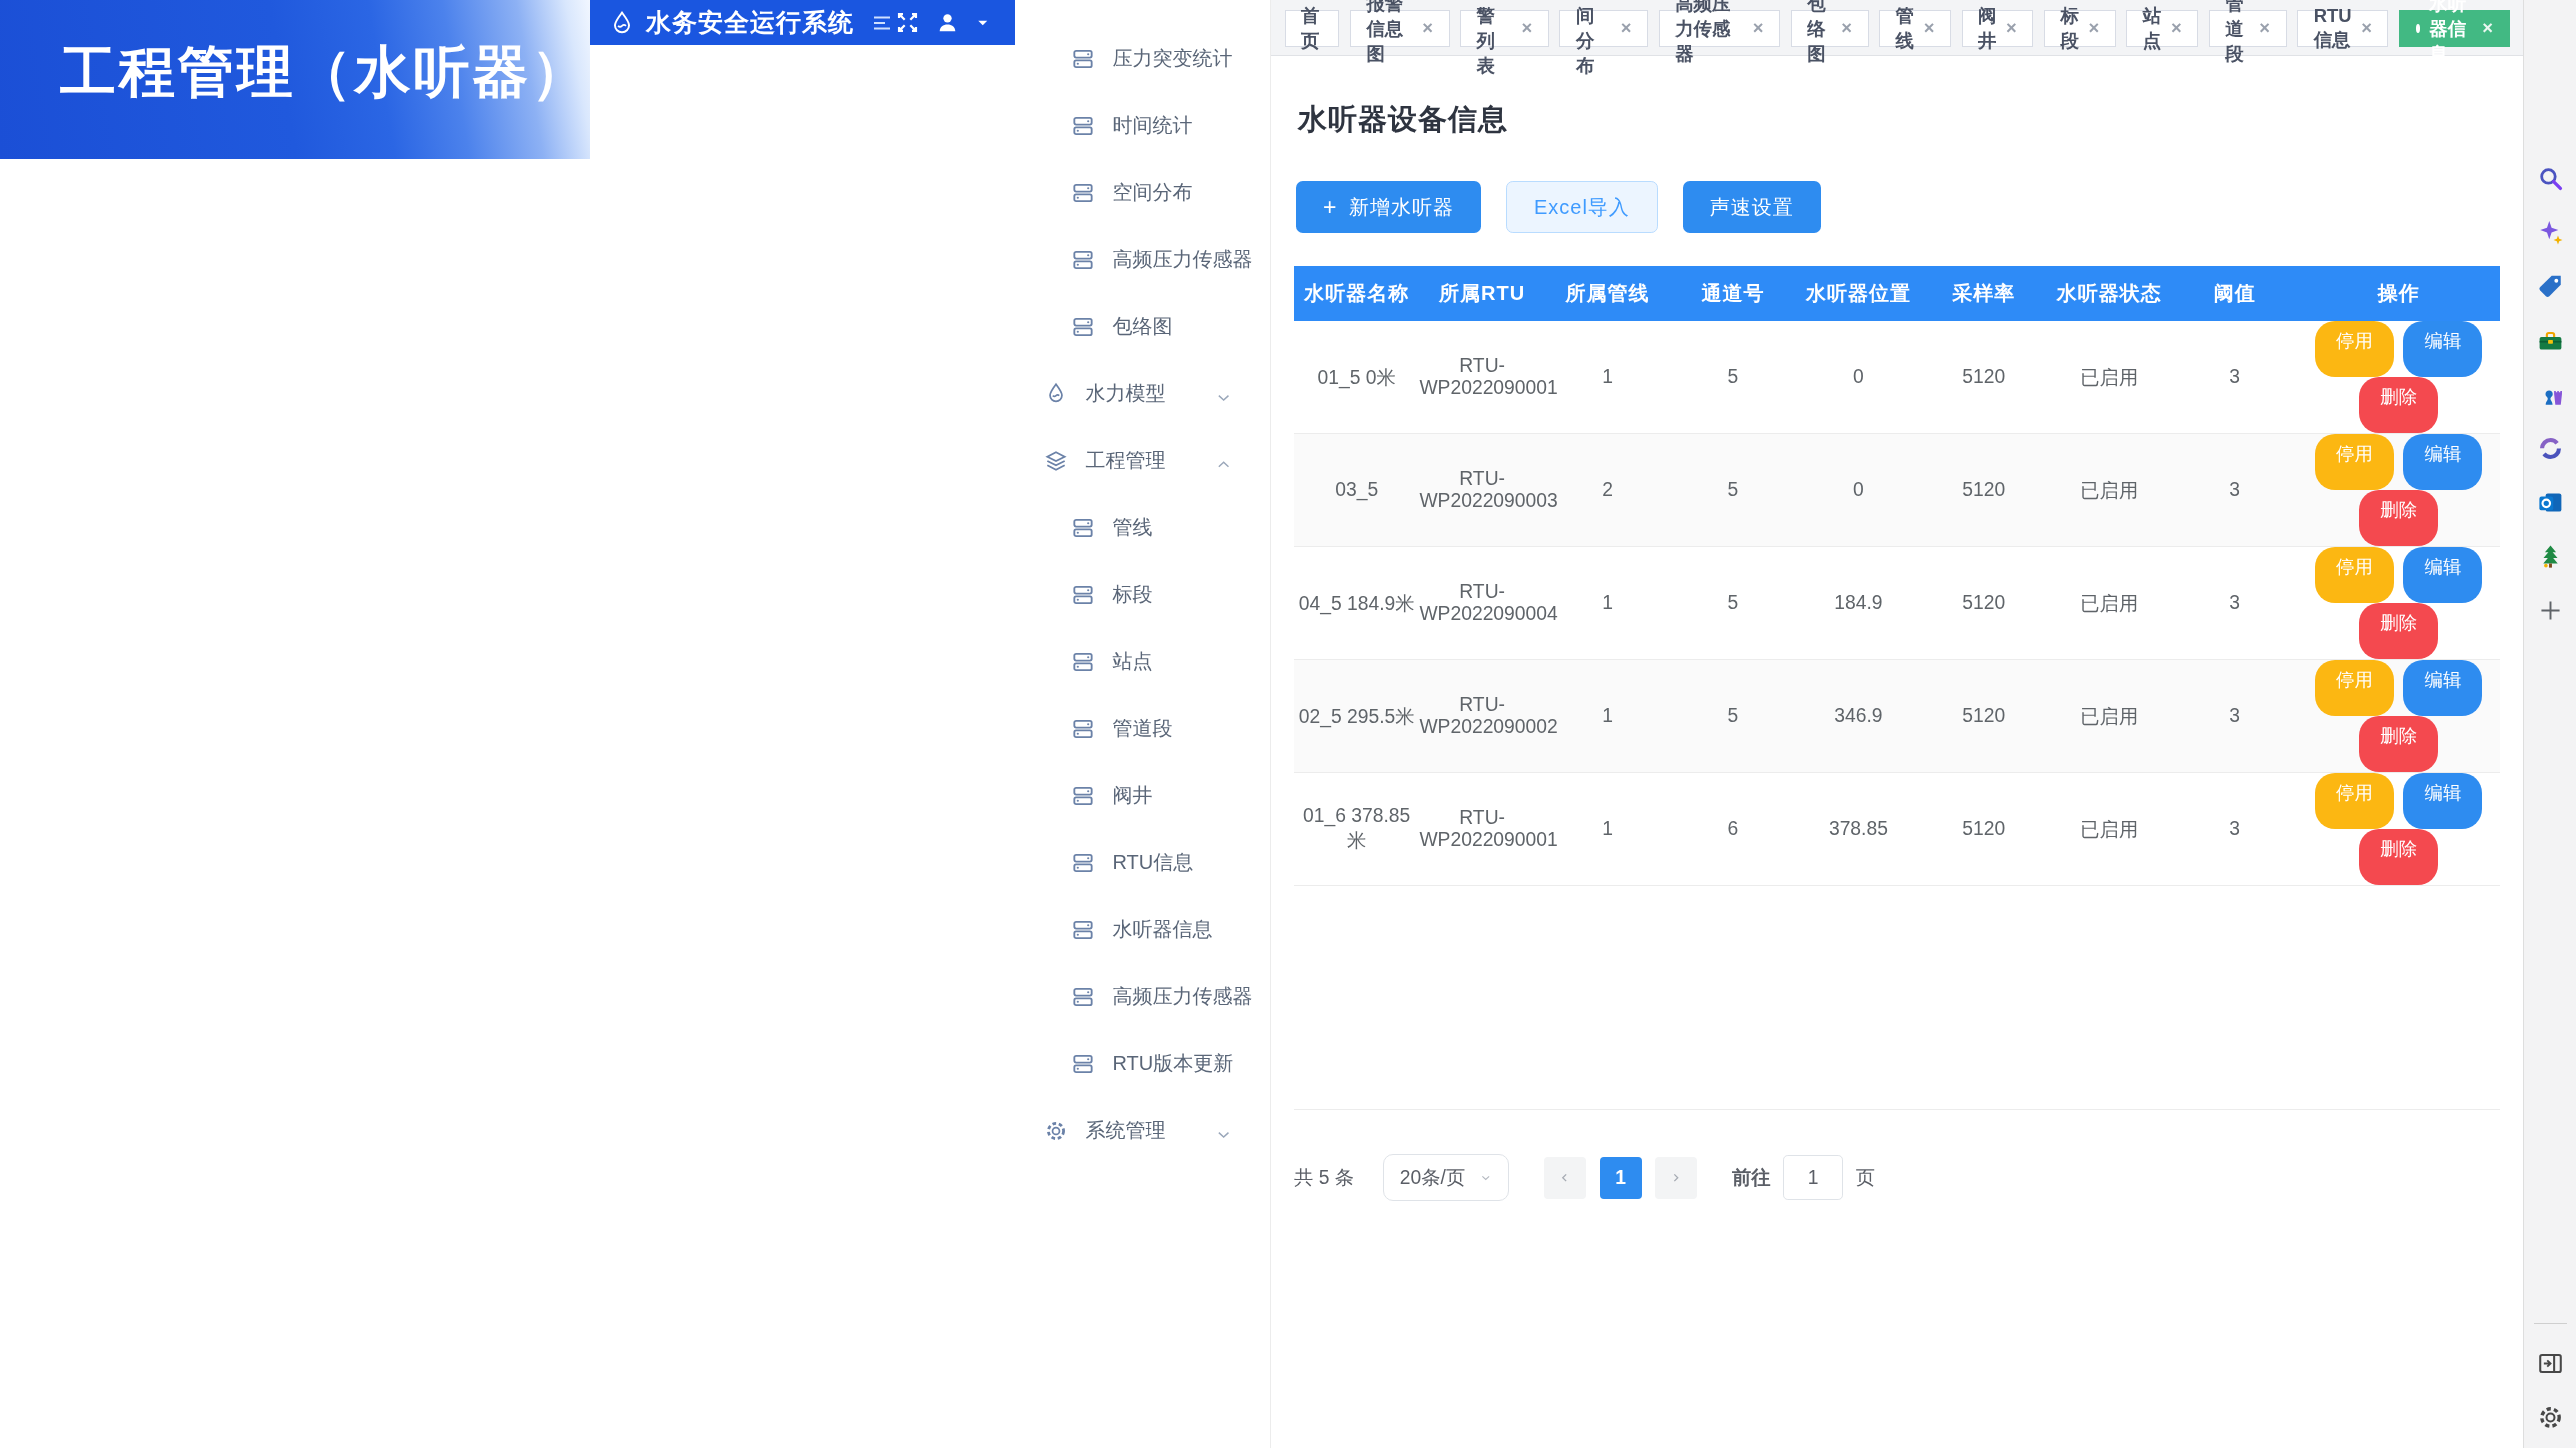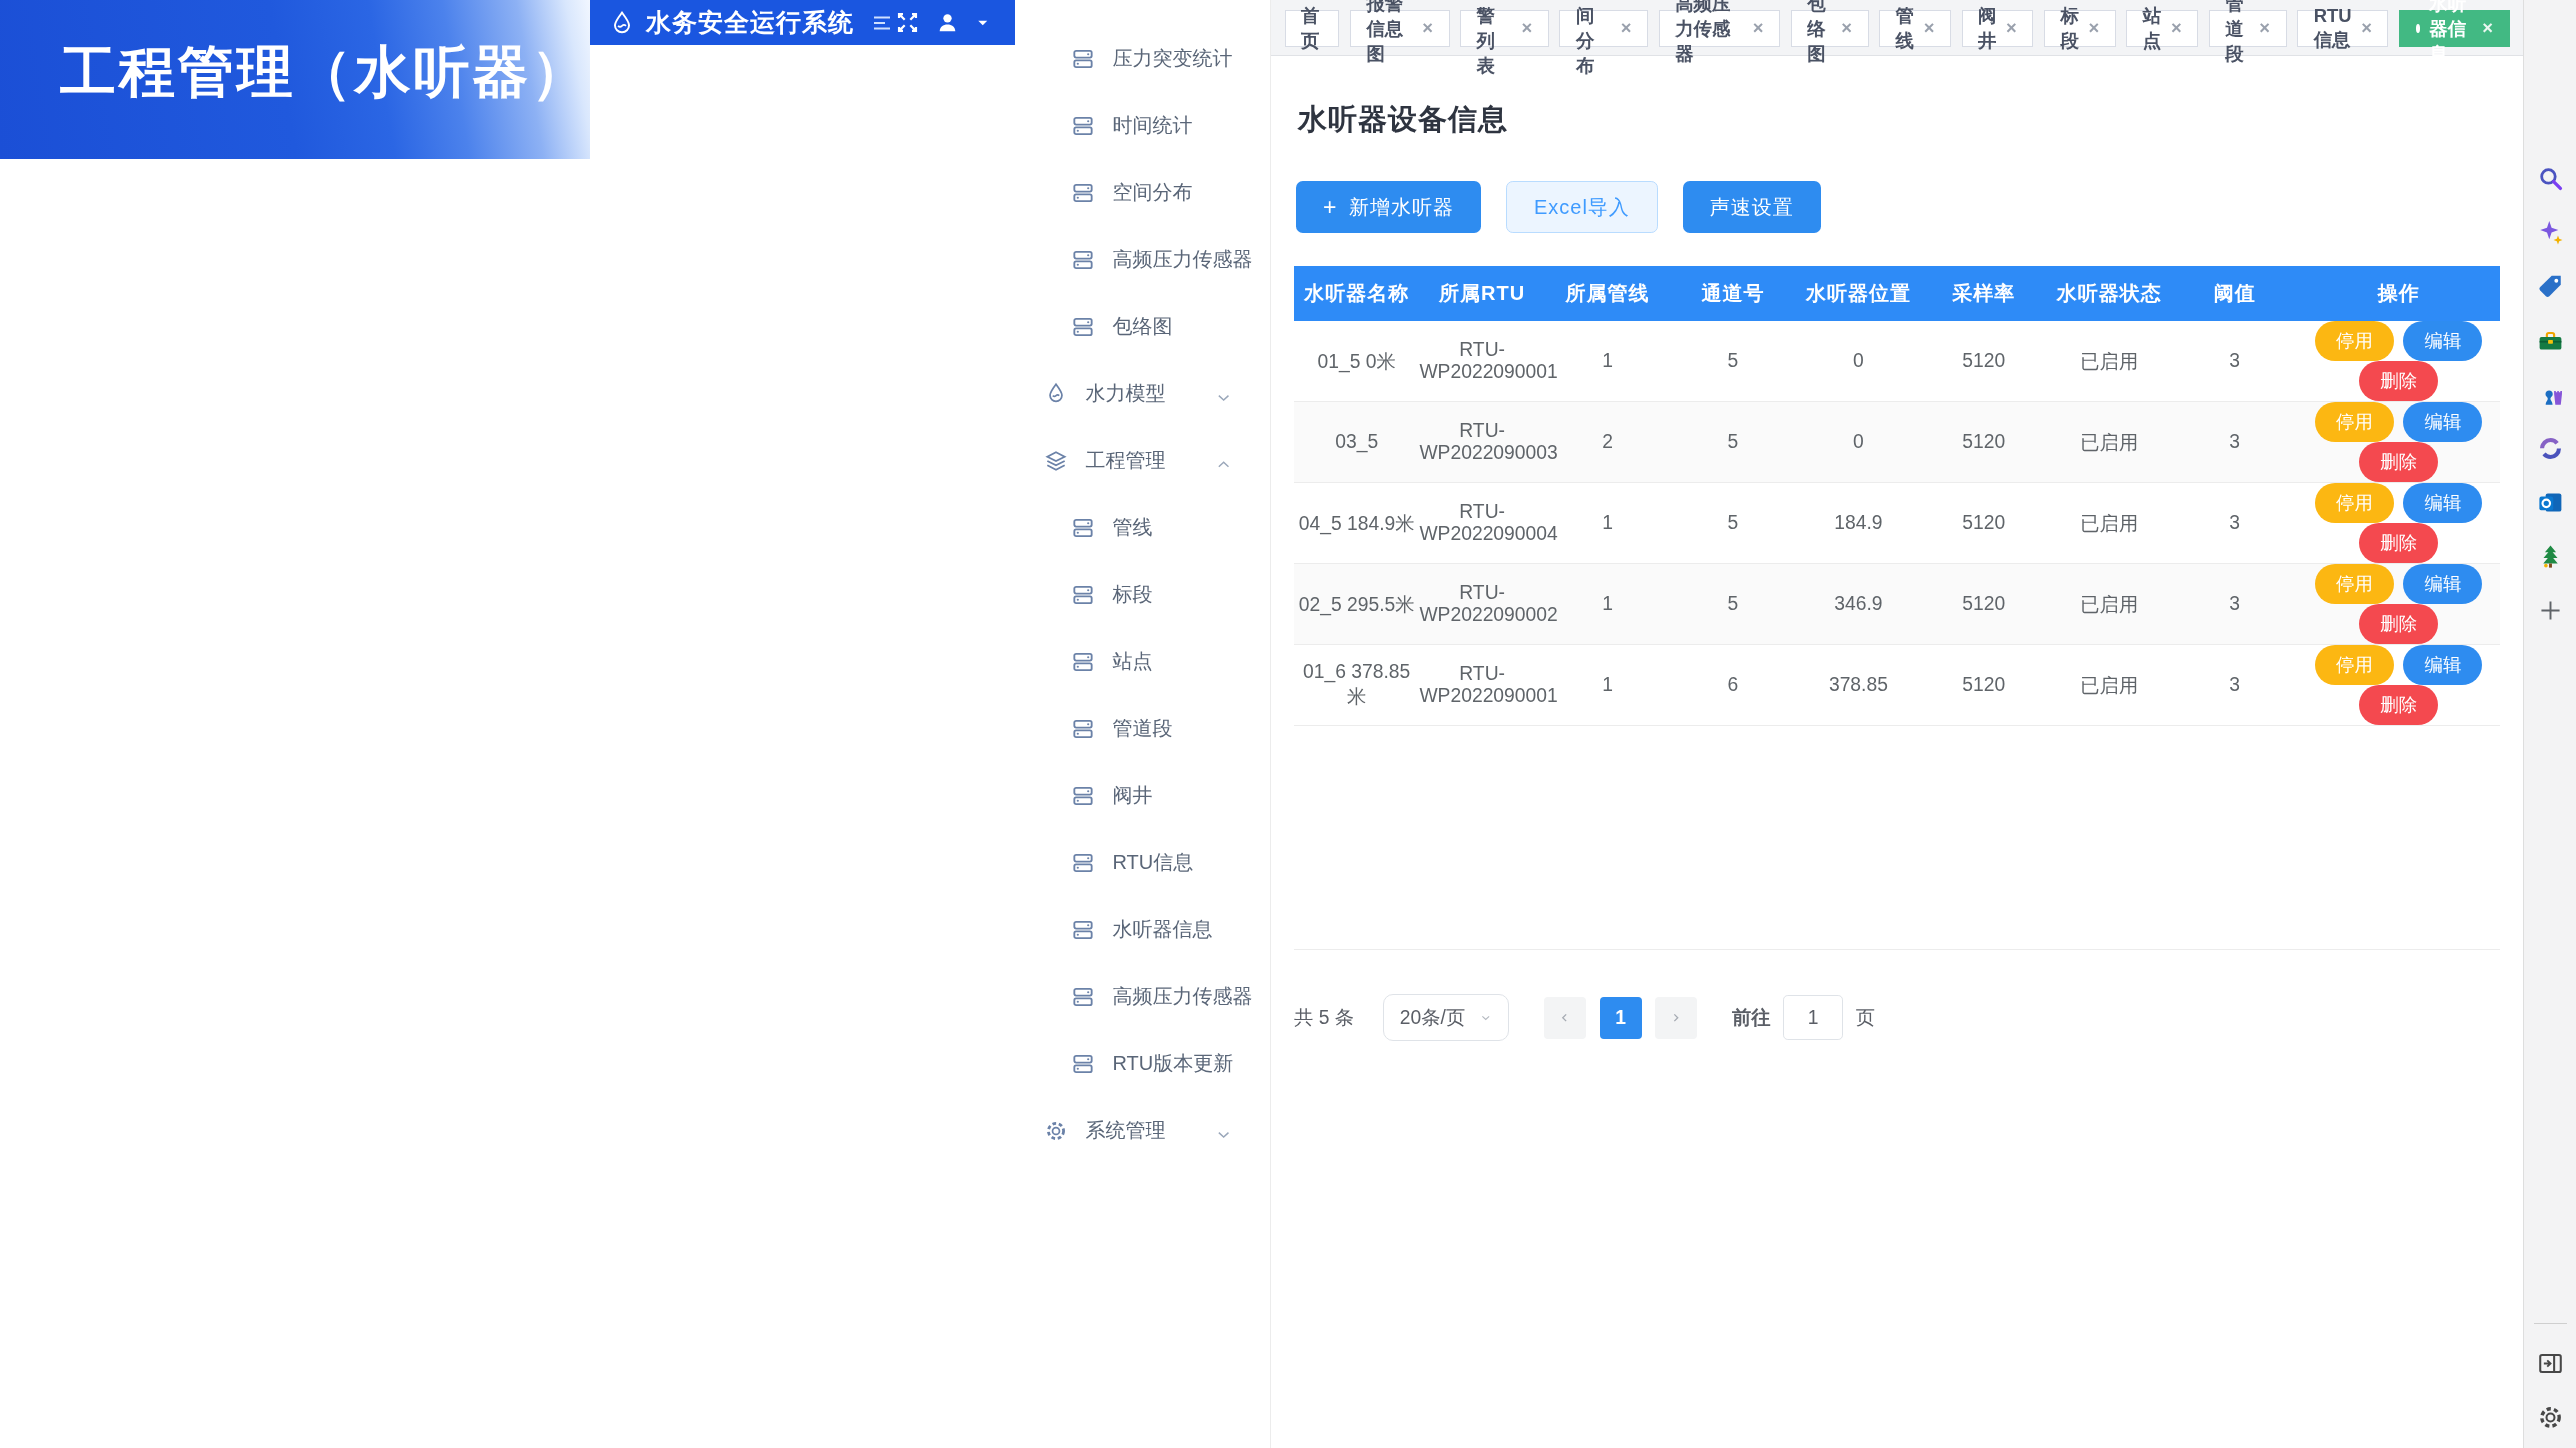--- a/index.html
+++ b/index.html
@@ -45,21 +45,21 @@
   .btn { height:52px; border:none; border-radius:6.8px; font-size:20px; display:inline-flex; align-items:center; justify-content:center; padding:0 27px; cursor:pointer; font-family:inherit; letter-spacing:1px; }
   .btn-primary { background:#2e8cf0; color:#fff; }
   .btn-plain { background:#ecf5ff; border:1px solid #b9dcff; color:#3f9bff; }
   .btn .plus { margin-right:11.6px; font-size:23px; font-weight:400; }
 
   
   table.grid { margin-top:33px; width:100%; border-collapse:collapse; table-layout:fixed; }
   .grid th { background:#2e8bf7; color:#fff; font-size:20px; font-weight:700; height:55px; text-align:center; letter-spacing:1px; }
   .grid td { height:76px; text-align:center; font-size:19.3px; color:#5f6469; border-bottom:1px solid #ececec; background:#fff; }
   .grid tr.even td { background:#fafafa; }
-  .pill { display:inline-block; width:79px; height:40px; line-height:40px; border-radius:20px; color:#fff; font-size:18.4px; margin:0 4.8px; cursor:pointer; text-align:center; }
+  .pill { display:inline-block; width:79px; height:56px; line-height:40px; border-radius:20px; color:#fff; font-size:18.4px; margin:0 4.8px; cursor:pointer; text-align:center; }
   .pill-warn { background:#fcb712; }
   .pill-edit { background:#2e8cf0; }
   .pill-del  { background:#f4494f; }
 
   .table-bottom-line { border-bottom:1px solid #ececec; margin-top:223px; }
 
   
   .pagination { display:flex; align-items:center; margin-top:44px; color:#5a5e66; font-size:19.3px; }
   .pg-total { margin-right:29px; }
   .pg-size { width:126px; height:47px; border:1px solid #dfe3e8; border-radius:10px; display:flex; align-items:center; justify-content:center; gap:13.5px; cursor:pointer; background:#fff; }

